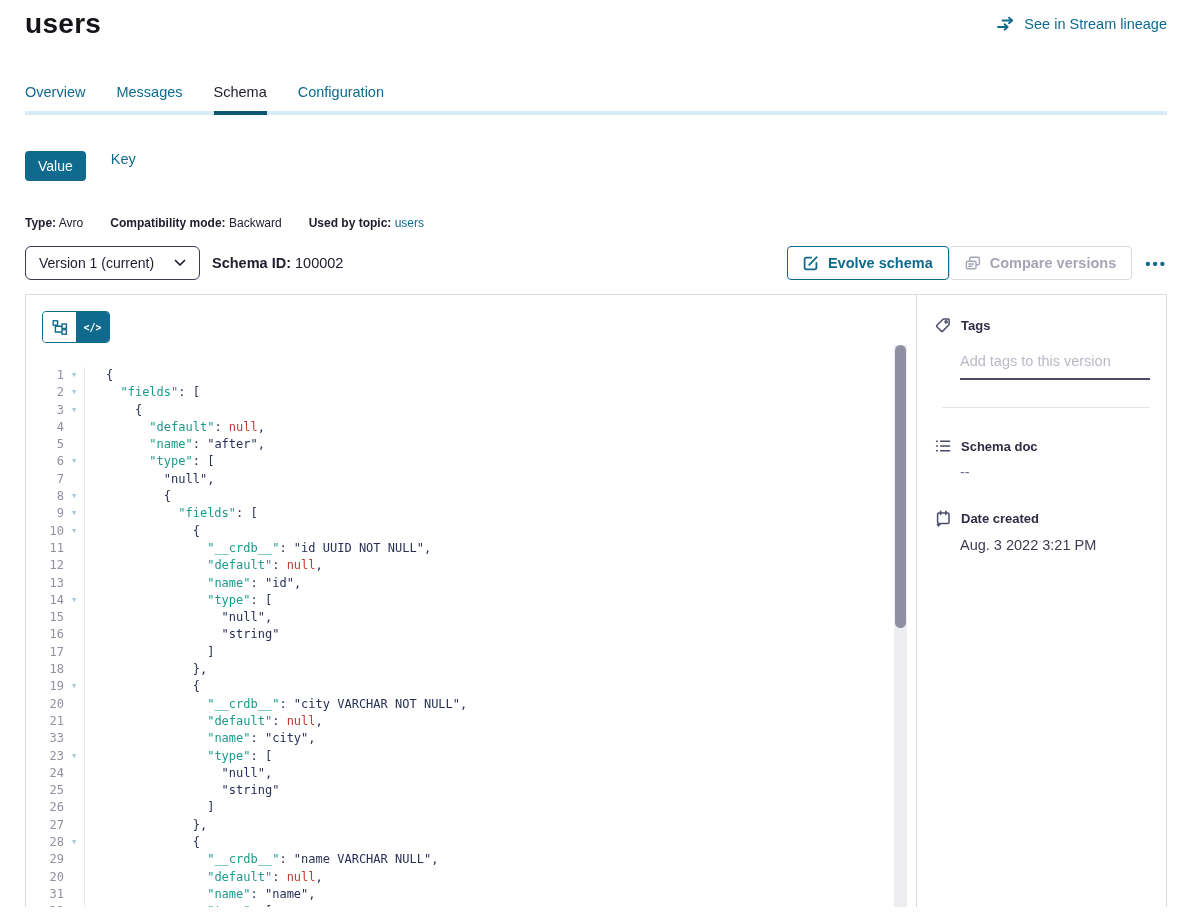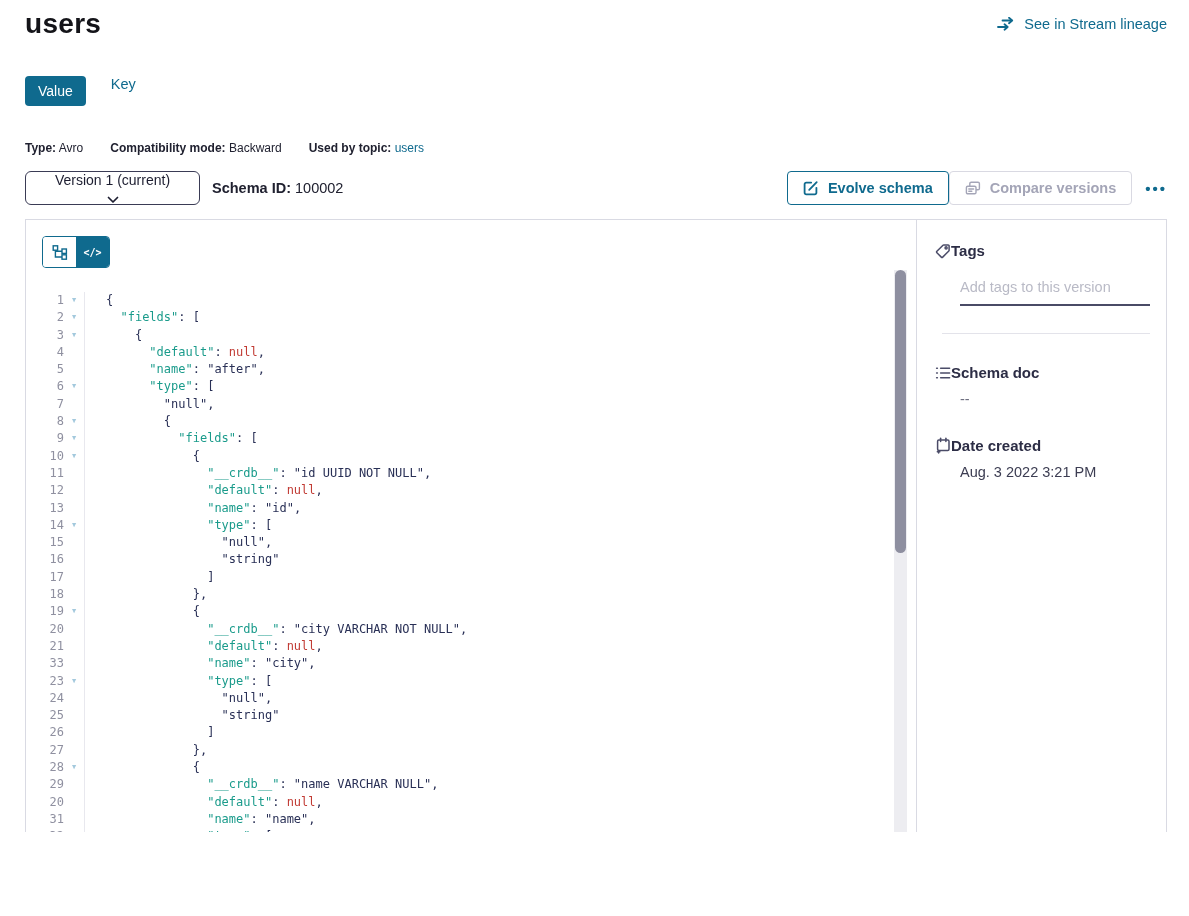--- a/index.html
+++ b/index.html
@@ -28,21 +28,21 @@
 
   
   .meta { margin-top:35px; font-size:12px; color:#202130; display:flex; gap:27px; }
   .meta b { font-weight:700; }
   .meta .lnk { color:#0f6a8e; cursor:pointer; }
 
   
   .controls { margin-top:16px; display:flex; align-items:center; }
   .select { width:175px; height:34px; border:1px solid #3a3b55; border-radius:6px;
     display:flex; align-items:center; justify-content:space-between;
-    padding:0 13px; font-size:14px; color:#1c1d30; cursor:pointer; background:#fff;flex-direction:column; }
+    padding:0 13px; font-size:14px; color:#1c1d30; cursor:pointer; background:#fff; }
   .schemaid { margin-left:12px; font-size:14.5px; color:#202130; }
   .spacer { flex:1; }
   .btn { height:34px; border-radius:4px; display:flex; align-items:center; gap:9px;
     font-size:14.5px; padding:0 15px; background:#fff; cursor:pointer; font-family:inherit; }
   .btn.disabled { border:1px solid #d9d9e2; color:#a4a5b7; font-weight:600; cursor:default; }
   .btn.outline { border:1px solid #0f6a8e; color:#0f6a8e; font-weight:700; margin-left:18px; }
   .more { color:#0f6a8e; font-weight:700; font-size:15px; letter-spacing:2px; margin-left:13px; cursor:pointer; white-space:nowrap; }
 
   
   .panel { margin-top:14px; border:1px solid #d9dae3; border-bottom:none; height:613px; display:flex; overflow:hidden; }
@@ -61,21 +61,21 @@
   .tn { color:#c13b34; }   
   .tp { color:#293056; }   
 
   .sb-track { position:absolute; right:9px; top:50px; bottom:0; width:13px; background:#ededf1; }
   .sb-thumb { position:absolute; top:0; left:1px; width:11px; height:283px; background:#8e8fa0; border-radius:6px; cursor:pointer; }
 
   .vdiv { width:1px; background:#d9dae3; flex:none; }
 
   
   .sidebar { flex:1; padding:22px 16px 0 18px; }
-  .sb-head { display:flex; align-items:center; font-size:15px; font-weight:700; color:#2c2d45; }
+  .sb-head { display:flex; align-items:center; gap:10px; font-size:13px; font-weight:700; color:#2c2d45; }
   .sb-head svg { flex:none; }
   .tags-input { display:block; margin:20px 0 0 25px; width:190px; border:none; border-bottom:2px solid #4a4b66;
     padding:0 0 9px 0; font-size:14.5px; font-family:inherit; color:#3c3d52; outline:none; }
   .tags-input::placeholder { color:#b9bac6; }
   .sb-divider { height:1px; background:#e3e3ea; margin:27px 0 0 7px; }
   .sb-sec { margin-top:30px; }
   .sb-val { margin:10px 0 0 25px; font-size:14.5px; color:#3c3d52; }
   .sb-val.dim { color:#6f7081; }
   .ic { stroke:#4b4c68; fill:none; stroke-width:1.5; stroke-linecap:round; stroke-linejoin:round; }
   .ic-teal { stroke:#0f6a8e; fill:none; stroke-width:1.8; stroke-linecap:round; stroke-linejoin:round; }
@@ -94,20 +94,26 @@
           <path d="M5.5 3.5 H14.5"></path>
             <path d="M12 0.8 L15.2 3.5 L12 6.2"></path>
           <path d="M1 10 H10"></path>
             <path d="M7.5 7.3 L10.7 10 L7.5 12.7"></path>
         </g>
       </svg>
       <span>See in Stream lineage</span>
     </div>
   </div>
 
+  <div class="tabs">
+      <div class="tab">Overview</div>
+      <div class="tab">Messages</div>
+      <div class="tab active">Schema</div>
+      <div class="tab">Configuration</div>
+    </div>
 
   <div class="seg">
     <button class="seg-value">Value</button>
     <span class="seg-key">Key</span>
   </div>
 
   <div class="meta">
     <span>
       <b>Type:</b>
       <span>Avro</span>

